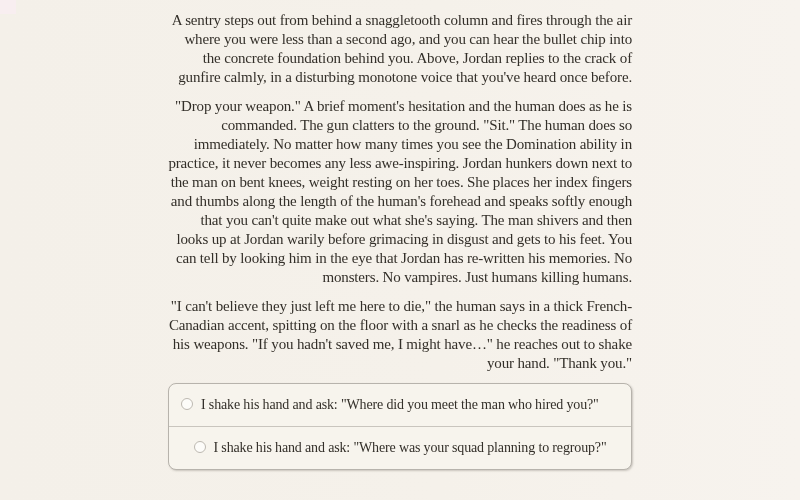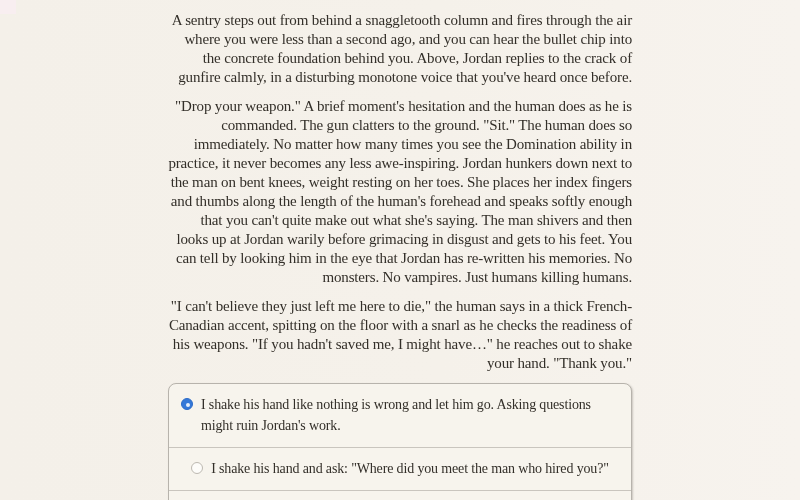--- a/index.html
+++ b/index.html
@@ -62,24 +62,20 @@
 <div class="content">
 
   <div class="story">
     <p>A sentry steps out from behind a snaggletooth column and fires through the air where you were less than a second ago, and you can hear the bullet chip into the concrete foundation behind you. Above, Jordan replies to the crack of gunfire calmly, in a disturbing monotone voice that you've heard once before.</p>
     <p>"Drop your weapon." A brief moment's hesitation and the human does as he is commanded. The gun clatters to the ground. "Sit." The human does so immediately. No matter how many times you see the Domination ability in practice, it never becomes any less awe-inspiring. Jordan hunkers down next to the man on bent knees, weight resting on her toes. She places her index fingers and thumbs along the length of the human's forehead and speaks softly enough that you can't quite make out what she's saying. The man shivers and then looks up at Jordan warily before grimacing in disgust and gets to his feet. You can tell by looking him in the eye that Jordan has re-written his memories. No monsters. No vampires. Just humans killing humans.</p>
     <p>"I can't believe they just left me here to die," the human says in a thick French-Canadian accent, spitting on the floor with a snarl as he checks the readiness of his weapons. "If you hadn't saved me, I might have…" he reaches out to shake your hand. "Thank you."</p>
   </div>
 
   <div class="choice-box">
     <label class="choice-row">
-      <span class="radio selected"></span>
-      <span>I shake his hand like nothing is wrong and let him go. Asking questions might ruin Jordan's work.</span>
-    </label>
-    <label class="choice-row">
       <span class="radio"></span>
       <span>I shake his hand and ask: "Where did you meet the man who hired you?"</span>
     </label>
     <label class="choice-row">
       <span class="radio"></span>
       <span>I shake his hand and ask: "Where was your squad planning to regroup?"</span>
     </label>
 
   </div>
 

